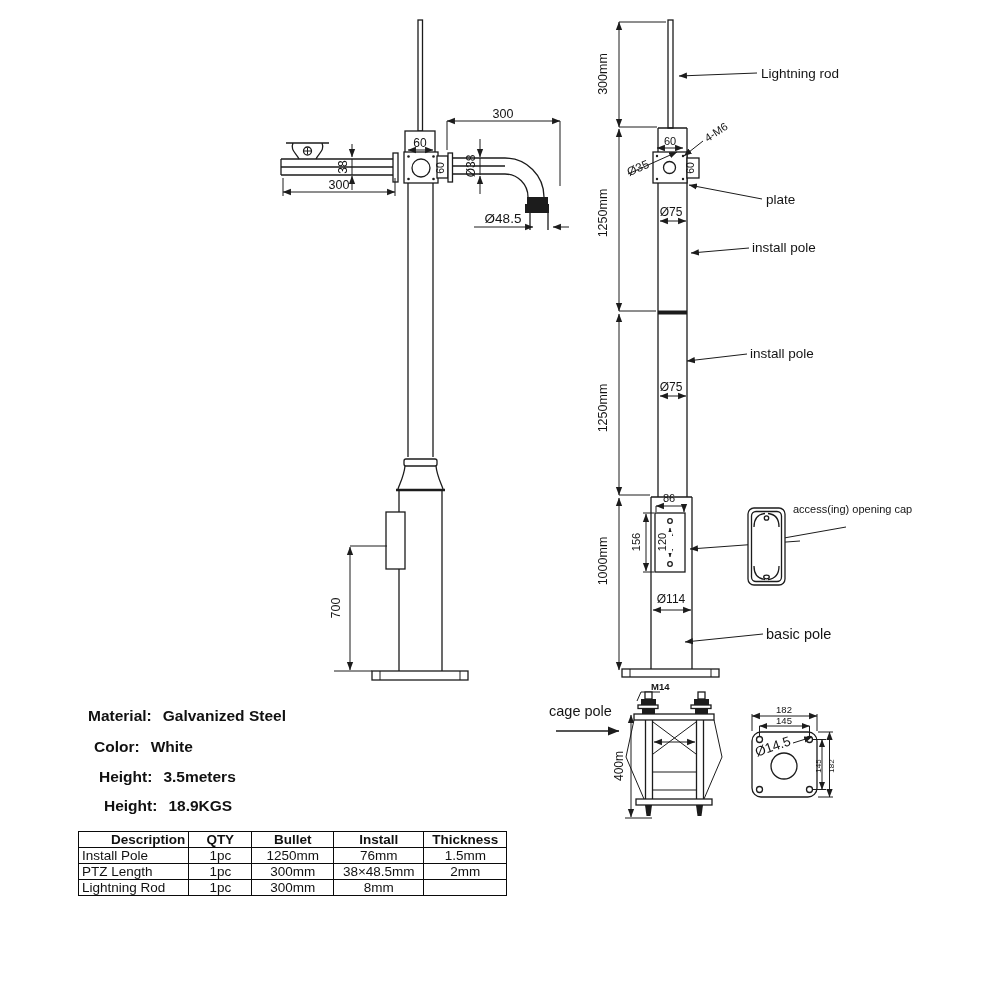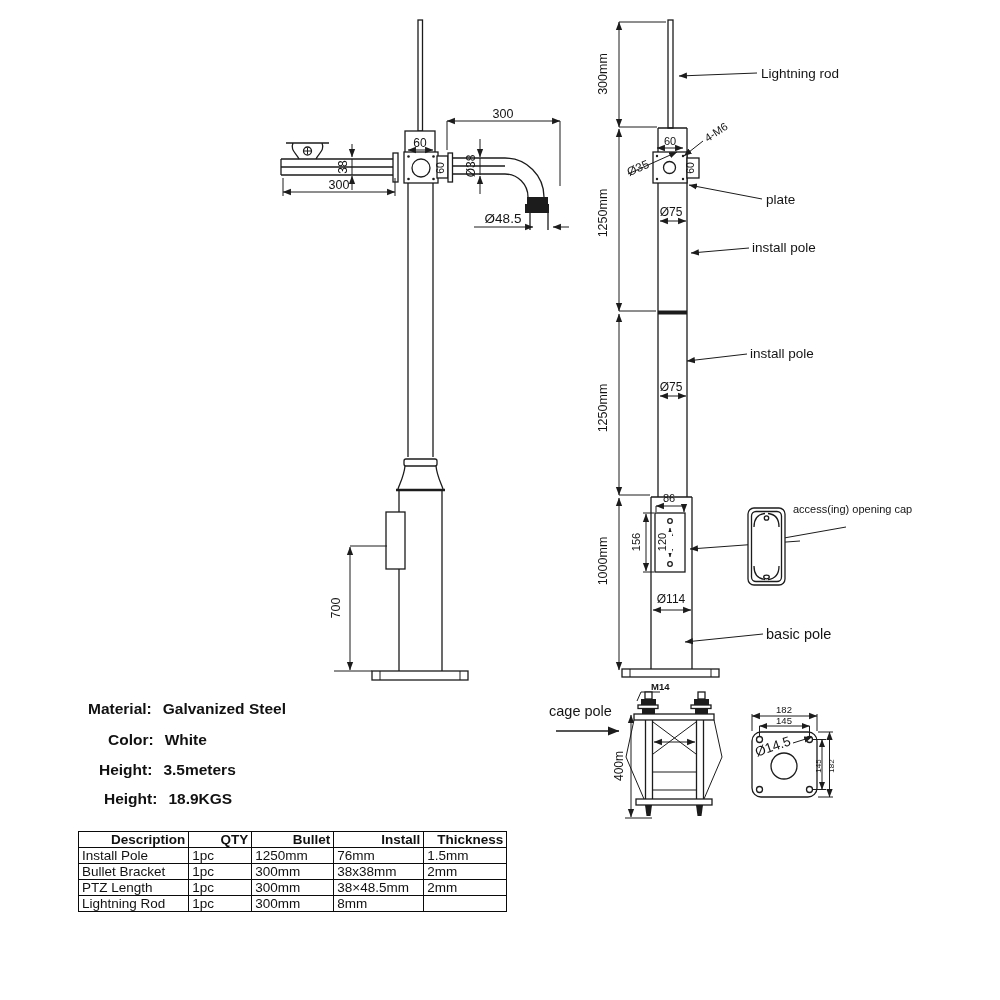--- a/index.html
+++ b/index.html
@@ -9,29 +9,29 @@
   .o  {fill:none;stroke:#1c1c1c;stroke-width:1.3;}
   .of {fill:#fff;stroke:#1c1c1c;stroke-width:1.3;}
   .d  {fill:none;stroke:#1c1c1c;stroke-width:1;}
   .blk{fill:#1c1c1c;stroke:none;}
   .thk{fill:none;stroke:#1c1c1c;stroke-width:2.4;}
   .f8 {font-size:8px;}  .f9 {font-size:9.5px;} .f10{font-size:10.5px;}
   .f11{font-size:11px;} .f12{font-size:12px;}  .f13{font-size:12.5px;}
   .f14{font-size:13.5px;}.f15{font-size:14.5px;}
   .mid{text-anchor:middle;}
   .specs{position:absolute;left:0;top:0;}
-  .spec-line{position:absolute;font-size:15.5px;font-weight:bold;white-space:nowrap;}
+  .spec-line{position:absolute;font-size:15.5px;font-weight:bold;white-space:nowrap;margin-top:7px;}
   .spec-line .val{margin-left:11px;}
   table.spec{position:absolute;left:78px;top:831px;border-collapse:collapse;
              table-layout:fixed;font-size:13.5px;}
   table.spec th,table.spec td{border:1.8px solid #0a0a0a;height:15px;padding:0 3px;
              overflow:hidden;white-space:nowrap;}
-  table.spec th{font-weight:bold;text-align:right;}
+  table.spec th{font-weight:bold;text-align:center;}
   table.spec th:first-child{text-align:right;padding-left:32px;}
-  table.spec td{text-align:left;font-weight:normal;}
+  table.spec td{text-align:center;font-weight:normal;}
   table.spec td:first-child{text-align:left;}
 </style>
 </head>
 <body>
 
 <div class="stage">
 
 <svg width="1000" height="1000" viewBox="0 0 1000 1000">
   <defs>
     <marker id="ah" viewBox="0 0 10 8" refX="8.8" refY="3.5" markerWidth="9" markerHeight="8" orient="auto-start-reverse">
@@ -241,21 +241,21 @@
     <text class="f8 mid" transform="rotate(-90 820.5 766)" x="820.5" y="766">145</text>
     <text class="f8 mid" transform="rotate(-90 834 766)" x="834" y="766">182</text>
   </g>
 </svg>
 
   
   <div class="specs">
     <div class="spec-line" style="left:88px;top:700px">
       <span>Material:</span><span class="val">Galvanized Steel</span>
     </div>
-    <div class="spec-line" style="left:108px;top:731px">
+    <div class="spec-line" style="left:94px;top:731px">
       <span>Color:</span><span class="val">White</span>
     </div>
     <div class="spec-line" style="left:99px;top:761px">
       <span>Height:</span><span class="val">3.5meters</span>
     </div>
     <div class="spec-line" style="left:104px;top:790px">
       <span>Height:</span><span class="val">18.9KGS</span>
     </div>
   </div>
 
@@ -279,27 +279,20 @@
     </thead>
     <tbody>
       <tr>
         <td>Install Pole</td>
           <td>1pc</td>
           <td>1250mm</td>
           <td>76mm</td>
           <td>1.5mm</td>
       </tr>
       <tr>
-        <td>Bullet Bracket</td>
-          <td>1pc</td>
-          <td>300mm</td>
-          <td>38x38mm</td>
-          <td>2mm</td>
-      </tr>
-      <tr>
         <td>PTZ Length</td>
           <td>1pc</td>
           <td>300mm</td>
           <td>38×48.5mm</td>
           <td>2mm</td>
       </tr>
       <tr>
         <td>Lightning Rod</td>
           <td>1pc</td>
           <td>300mm</td>

